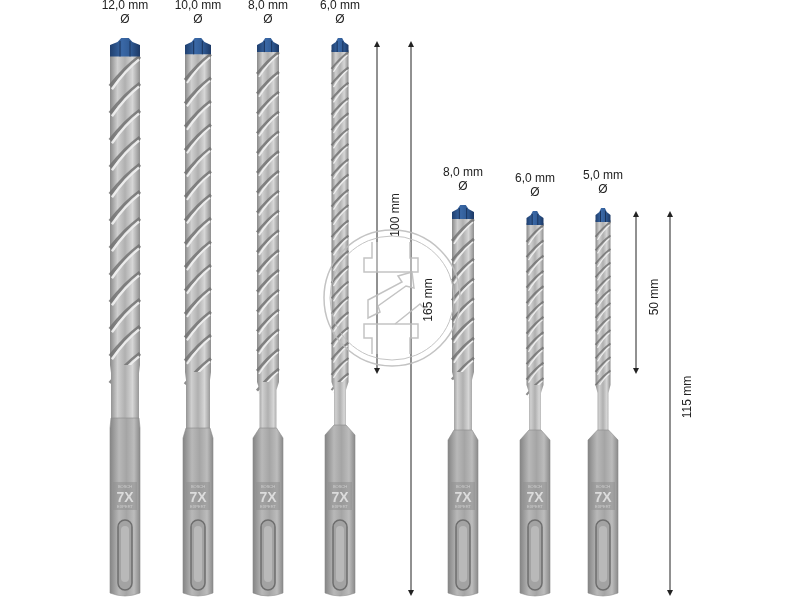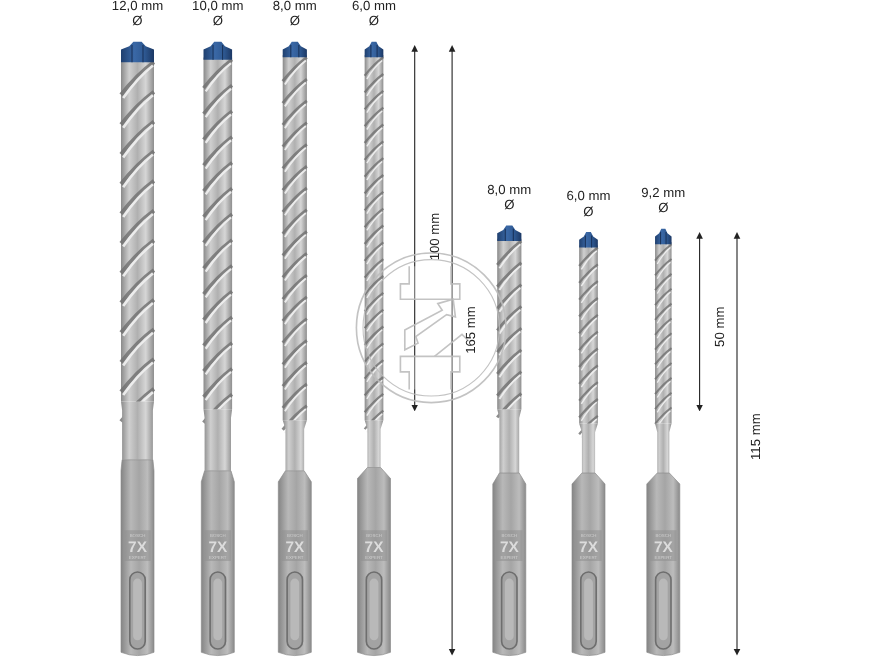--- a/index.html
+++ b/index.html
@@ -370,19 +370,19 @@
       </g>
   </svg>
 
   <div id="labels">
       <div class="label" style="left: 85px; top: -2px;"><span>12,0 mm</span><span class="dia">Ø</span></div>
       <div class="label" style="left: 158px; top: -2px;"><span>10,0 mm</span><span class="dia">Ø</span></div>
       <div class="label" style="left: 228px; top: -2px;"><span>8,0 mm</span><span class="dia">Ø</span></div>
       <div class="label" style="left: 300px; top: -2px;"><span>6,0 mm</span><span class="dia">Ø</span></div>
       <div class="label" style="left: 423px; top: 165px;"><span>8,0 mm</span><span class="dia">Ø</span></div>
       <div class="label" style="left: 495px; top: 171px;"><span>6,0 mm</span><span class="dia">Ø</span></div>
-      <div class="label" style="left: 563px; top: 168px;"><span>9,2 mm</span><span class="dia">Ø</span></div>
+      <div class="label" style="left: 563px; top: 168px;"><span>5,0 mm</span><span class="dia">Ø</span></div>
       <div class="dim-text" style="left: 370px; top: 208px; width: 50px; text-align: center;">100 mm</div>
       <div class="dim-text" style="left: 403px; top: 293px; width: 50px; text-align: center;">165 mm</div>
       <div class="dim-text" style="left: 629px; top: 290px; width: 50px; text-align: center;">50 mm</div>
       <div class="dim-text" style="left: 662px; top: 390px; width: 50px; text-align: center;">115 mm</div>
     </div>
 </div>
 
 </body></html>

